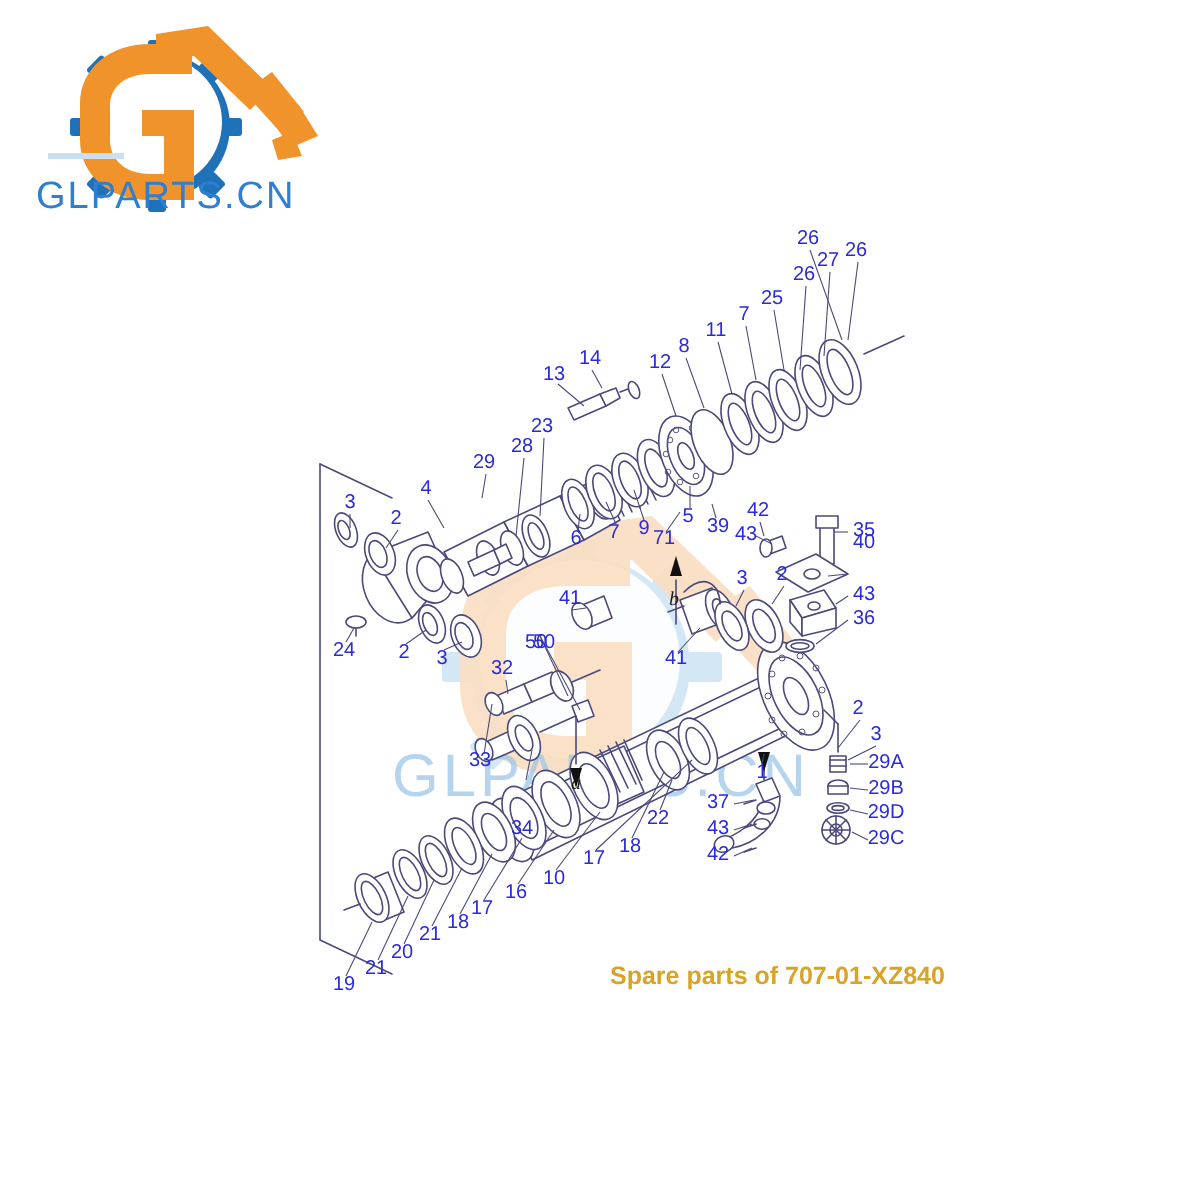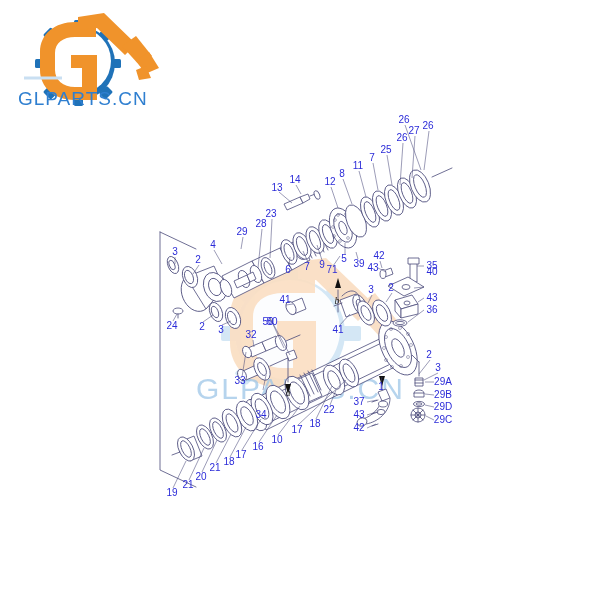--- a/index.html
+++ b/index.html
@@ -520,14 +520,15 @@
     <span class="num" style="left:215px;top:468px">21</span>
     <span class="num" style="left:201px;top:477px">20</span>
     <span class="num" style="left:188px;top:485px">21</span>
     <span class="num" style="left:172px;top:493px">19</span>
     <span class="num" style="left:381px;top:387px">1</span>
 
     <span class="lbl" style="left:288px;top:392px">a</span>
     <span class="lbl" style="left:337px;top:300px">b</span>
   </div>
 
+  <div id="caption">Spare parts of 707-01-XZ840</div>
 
 </div>
 
 </body></html>

